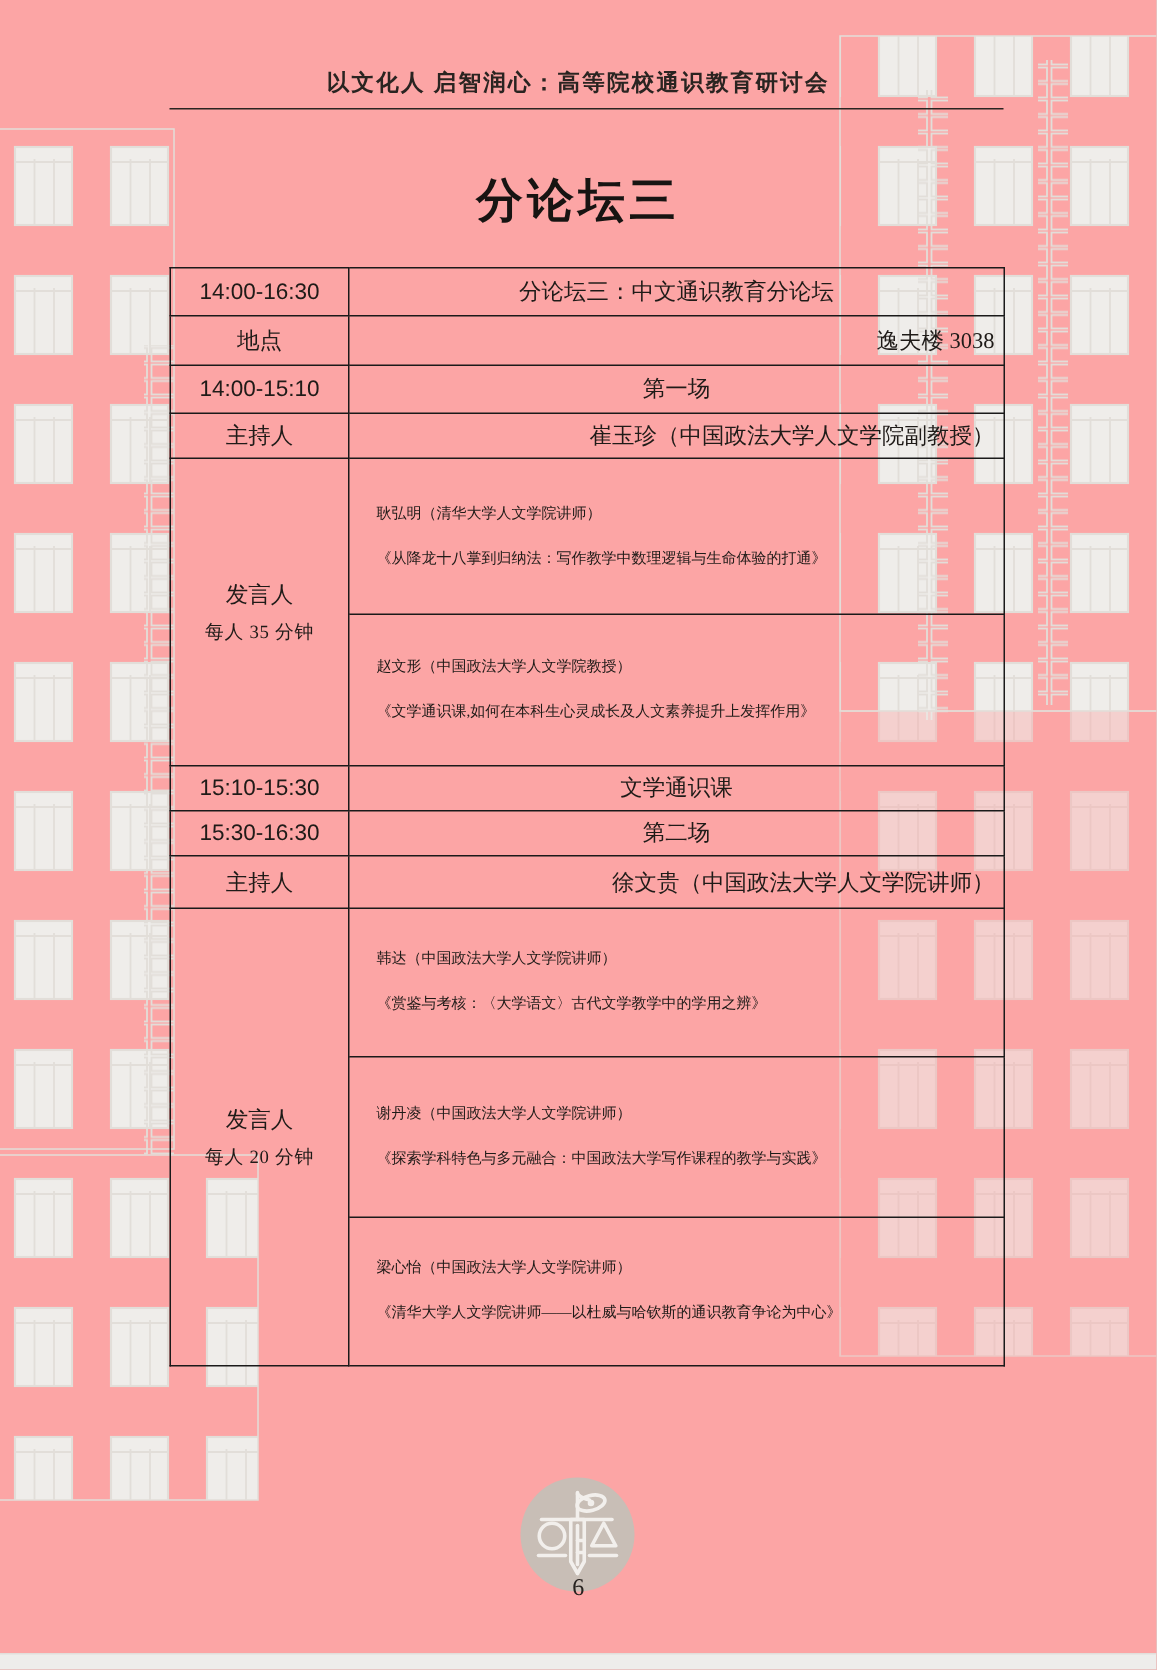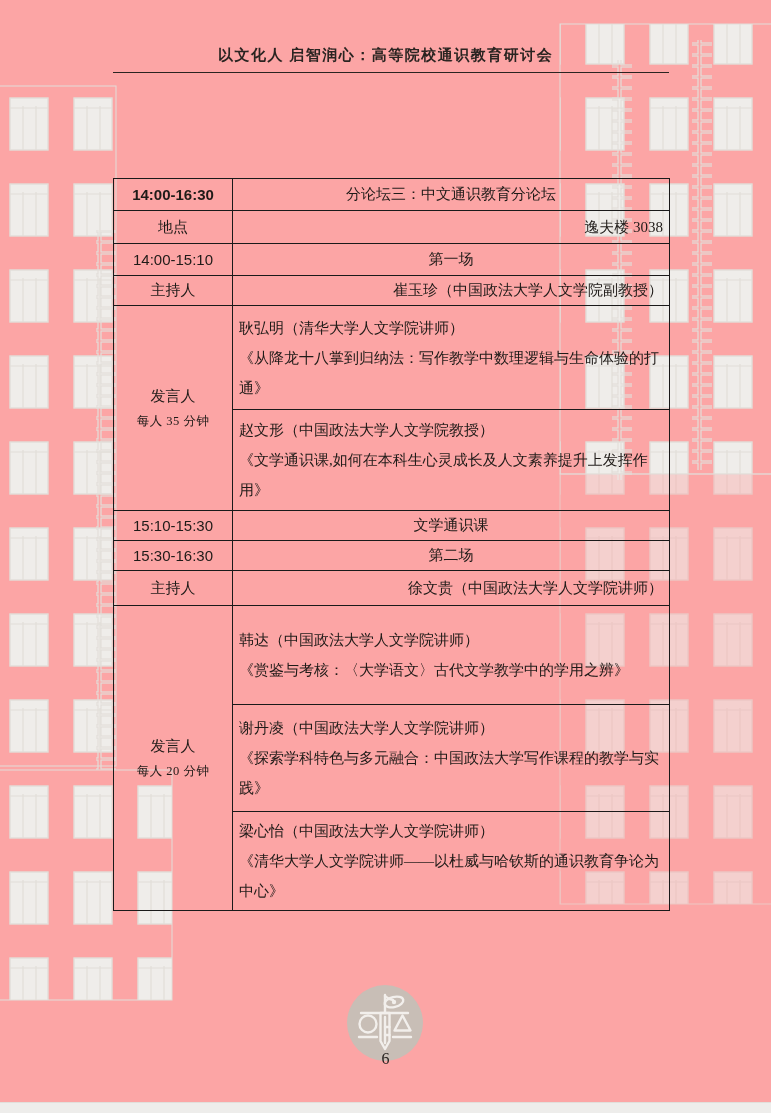--- a/index.html
+++ b/index.html
@@ -28,25 +28,25 @@
     border-collapse:collapse; table-layout:fixed;
   }
   table.sched td {
     border:1.8px solid #1a1a1a; font-size:15px; padding:0 6px;
     vertical-align:middle; overflow:hidden;
   }
   .col1 { width:119px; }
   td.c-center { text-align:center; }
   td.c-left  { text-align:right; padding-left:13px; }
   .time  { font-family:"Liberation Sans","DejaVu Sans",sans-serif; font-size:15px; text-align:center; }
-  .time-bold { font-weight:bold; font-size:15.5px; }
+  .time-bold { font-weight:normal; font-size:15.5px; }
   .sess-title { font-weight:normal; font-size:16px; }
   td.label { text-align:center; font-size:15px; }
   td.spk { text-align:left; padding:8px 10px 8px 13px; line-height:30px; }
-  .spk-name, .spk-talk { font-size:15px; }
+  .spk-name, .spk-talk { font-size:10px;margin-left:12px; }
   td.speaker-label { text-align:center; }
   .speaker-label .note { font-size:12.5px; margin-top:7px; letter-spacing:0.5px; }
 
   .logo-wrap { position:absolute; left:345px; top:983px; width:80px; height:80px; }
   .page-number {
     position:absolute; top:1050px; left:0; right:0; text-align:center;
     font-size:16px; color:#26221f;
   }
   .bottom-strip {
     position:absolute; left:0; bottom:0; width:771px; height:10px;
@@ -76,20 +76,21 @@
       <rect x="-34" y="770" width="206" height="230" fill="url(#win)" stroke="#e2ded9"></rect>
       <rect x="560" y="24" width="250" height="450" fill="url(#win)" stroke="#e2ded9"></rect>
       <rect x="612" y="60" width="20" height="420" fill="url(#ladder)"></rect>
       <rect x="692" y="40" width="20" height="430" fill="url(#ladder)"></rect>
       <rect x="560" y="474" width="250" height="430" fill="url(#win)" stroke="#e2ded9" opacity="0.6"></rect>
     </g>
   </svg>
 
   <div class="header-title">以文化人 启智润心：高等院校通识教育研讨会</div>
   <div class="header-rule"></div>
+  <div class="page-title">分论坛三</div>
 
   <table class="sched">
     <colgroup>
         <col class="col1">
         <col>
       </colgroup>
 
     <tbody>
         <tr style="height:32px">
       <td class="time time-bold">14:00-16:30</td>

